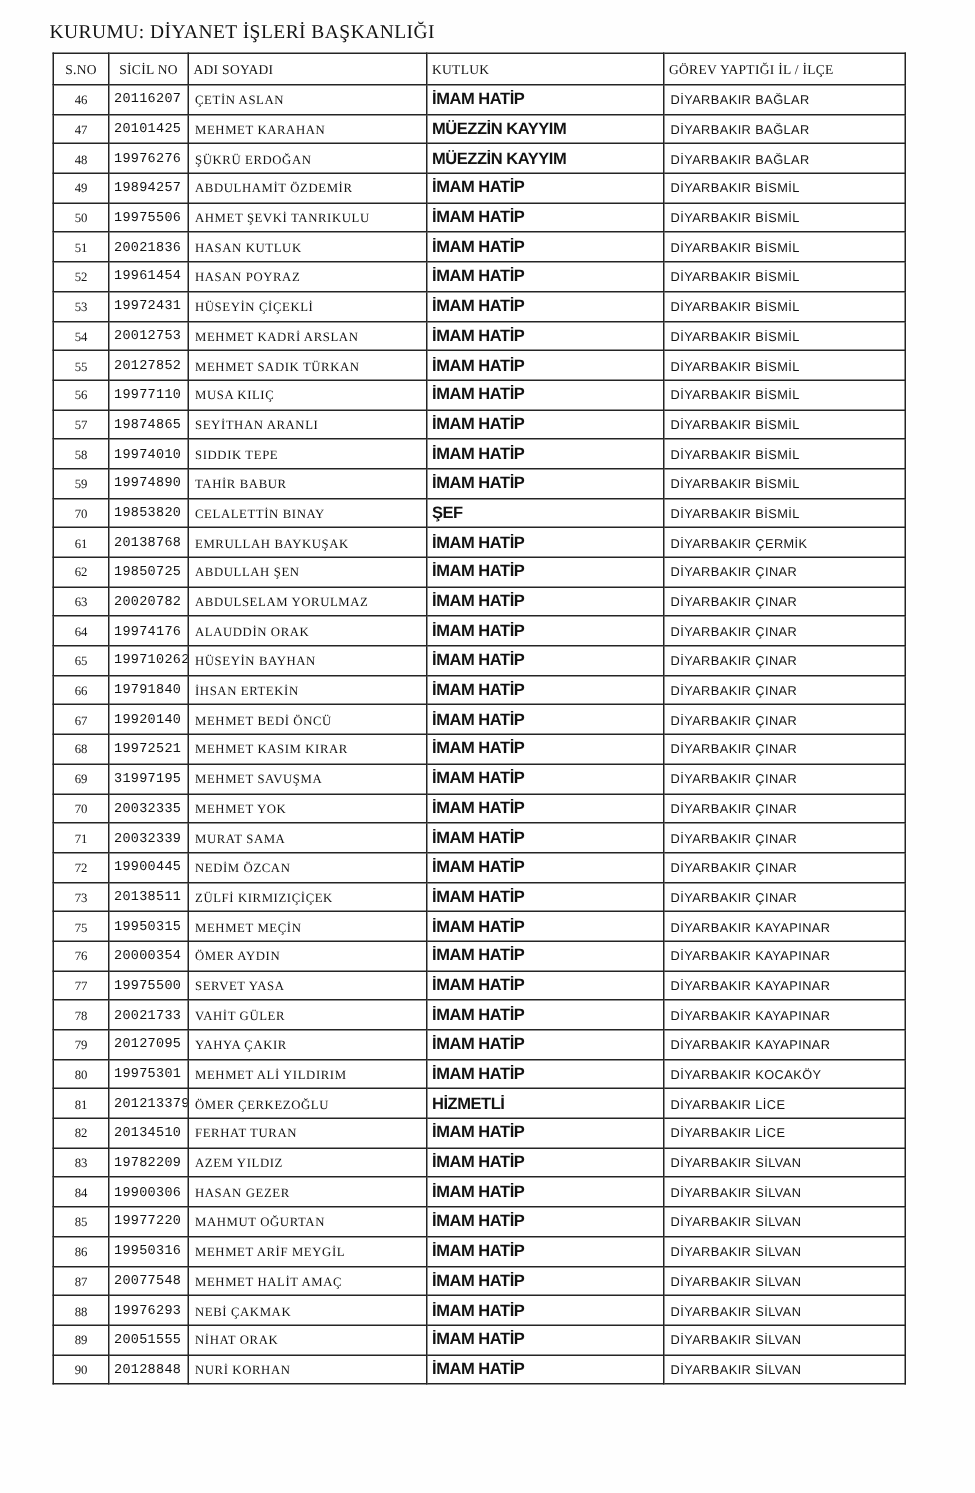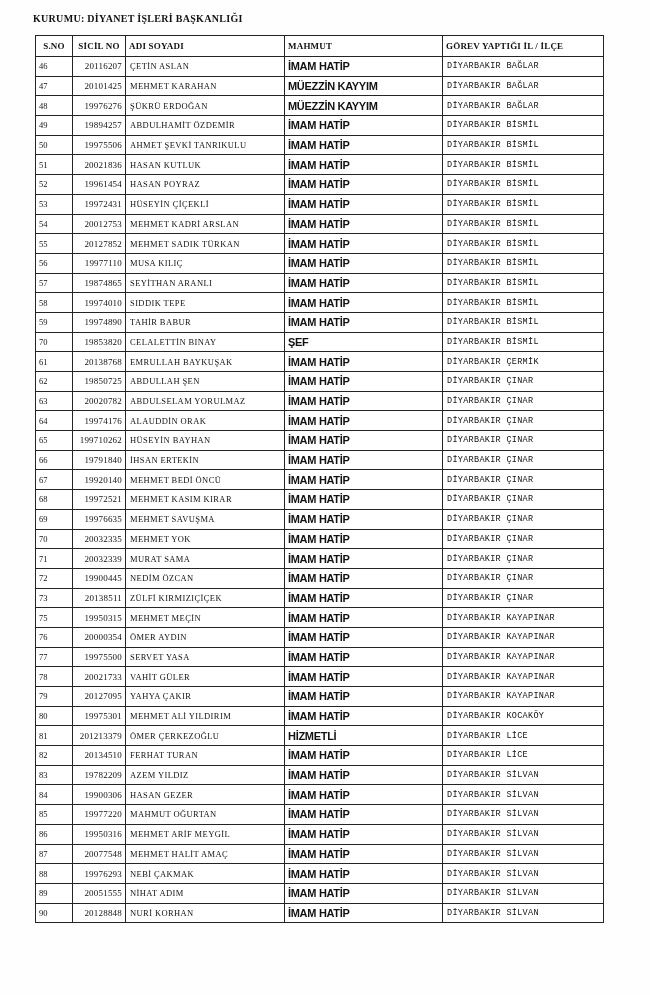--- a/index.html
+++ b/index.html
@@ -6,66 +6,66 @@
   body{
     width:650px;height:995px;
     background:#fefefe;
     position:relative;
     font-family:"Liberation Serif", serif;
     color:#121212;
     overflow:hidden;
   }
   .kurum-title{
     position:absolute;left:33px;top:13px;
-    font-size:10px;font-weight:bold;letter-spacing:0.3px;
+    font-size:13px;font-weight:normal;letter-spacing:0.3px;
     white-space:nowrap;
   }
   table.personnel{
     position:absolute;left:35px;top:35px;
     width:568px;
     border-collapse:collapse;table-layout:fixed;
     background:#fff;
   }
   th,td{
     border:1px solid #242424;
     overflow:hidden;white-space:nowrap;
     padding:0 3px;
     vertical-align:middle;
   }
   th{
     height:20px;
-    font-size:9px;font-weight:bold;letter-spacing:0.2px;
+    font-size:9px;font-weight:normal;letter-spacing:0.2px;
     text-align:left;
     margin-left:36px;
   }
   th.h-center{text-align:center;padding:0 1px;}
   td{height:18.7px;}
   td.c-sno{
-    text-align:left;
+    text-align:center;
     font-size:8.5px;
     font-family:"Liberation Serif", serif;
   }
   td.c-sicil{
-    text-align:right;
-    font-family:Liberation Serif, serif;
+    text-align:left;
+    font-family:Liberation Mono, monospace;
     font-size:9px;letter-spacing:0.2px;
   }
   td.c-name{
     font-family:"Liberation Serif", serif;
     font-size:8.5px;letter-spacing:0.4px;
     padding-left:4px;
     margin-left:14px;
   }
   td.c-unvan{
     font-family:"Liberation Sans", sans-serif;
     font-weight:bold;font-size:11px;letter-spacing:-0.3px;
     padding-left:3px;
   }
   td.c-gorev{
-    font-family:Liberation Mono, monospace;
+    font-family:Liberation Sans, sans-serif;
     font-size:8.5px;letter-spacing:0.3px;
     padding-left:4px;
   }
 </style>
 </head>
 <body>
 
 <div class="kurum-title">KURUMU: DİYANET İŞLERİ BAŞKANLIĞI</div>
 
 <table class="personnel">
@@ -74,21 +74,21 @@
     <col style="width:53px">
     <col style="width:159px">
     <col style="width:158px">
     <col style="width:161px">
   </colgroup>
   <thead>
     <tr>
       <th class="h-center">S.NO</th>
       <th class="h-center">SİCİL NO</th>
       <th>ADI SOYADI</th>
-      <th>MAHMUT</th>
+      <th>KUTLUK</th>
       <th>GÖREV YAPTIĞI İL / İLÇE</th>
     </tr>
   </thead>
   <tbody>
       <tr>
     <td class="c-sno">46</td>
     <td class="c-sicil">20116207</td>
     <td class="c-name">ÇETİN ASLAN</td>
     <td class="c-unvan">İMAM HATİP</td>
     <td class="c-gorev">DİYARBAKIR BAĞLAR</td>
@@ -242,21 +242,21 @@
   </tr>
       <tr>
     <td class="c-sno">68</td>
     <td class="c-sicil">19972521</td>
     <td class="c-name">MEHMET KASIM KIRAR</td>
     <td class="c-unvan">İMAM HATİP</td>
     <td class="c-gorev">DİYARBAKIR ÇINAR</td>
   </tr>
       <tr>
     <td class="c-sno">69</td>
-    <td class="c-sicil">19976635</td>
+    <td class="c-sicil">31997195</td>
     <td class="c-name">MEHMET SAVUŞMA</td>
     <td class="c-unvan">İMAM HATİP</td>
     <td class="c-gorev">DİYARBAKIR ÇINAR</td>
   </tr>
       <tr>
     <td class="c-sno">70</td>
     <td class="c-sicil">20032335</td>
     <td class="c-name">MEHMET YOK</td>
     <td class="c-unvan">İMAM HATİP</td>
     <td class="c-gorev">DİYARBAKIR ÇINAR</td>
@@ -376,21 +376,21 @@
       <tr>
     <td class="c-sno">88</td>
     <td class="c-sicil">19976293</td>
     <td class="c-name">NEBİ ÇAKMAK</td>
     <td class="c-unvan">İMAM HATİP</td>
     <td class="c-gorev">DİYARBAKIR SİLVAN</td>
   </tr>
       <tr>
     <td class="c-sno">89</td>
     <td class="c-sicil">20051555</td>
-    <td class="c-name">NİHAT ADIM</td>
+    <td class="c-name">NİHAT ORAK</td>
     <td class="c-unvan">İMAM HATİP</td>
     <td class="c-gorev">DİYARBAKIR SİLVAN</td>
   </tr>
       <tr>
     <td class="c-sno">90</td>
     <td class="c-sicil">20128848</td>
     <td class="c-name">NURİ KORHAN</td>
     <td class="c-unvan">İMAM HATİP</td>
     <td class="c-gorev">DİYARBAKIR SİLVAN</td>
   </tr>

